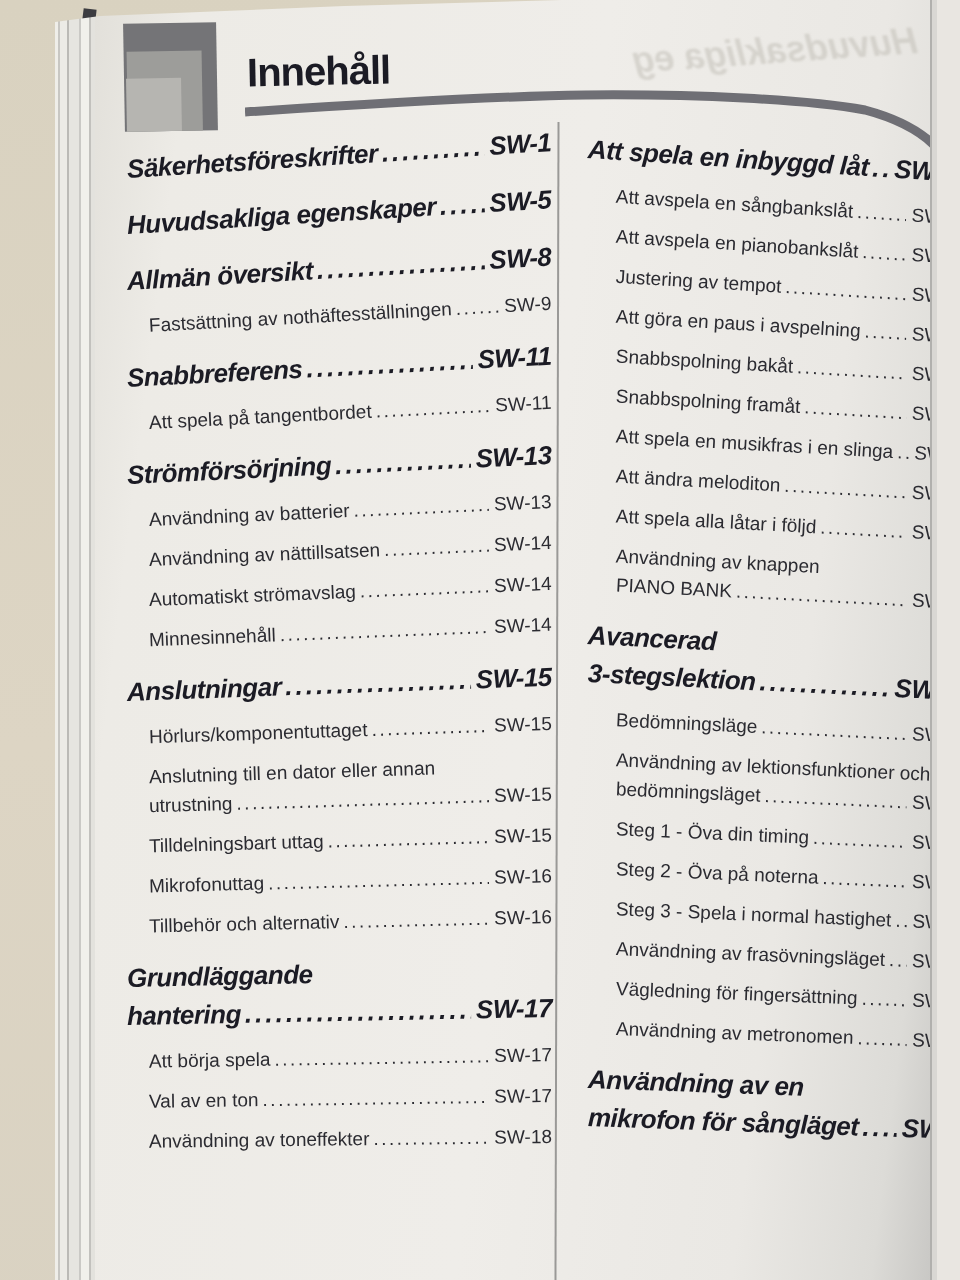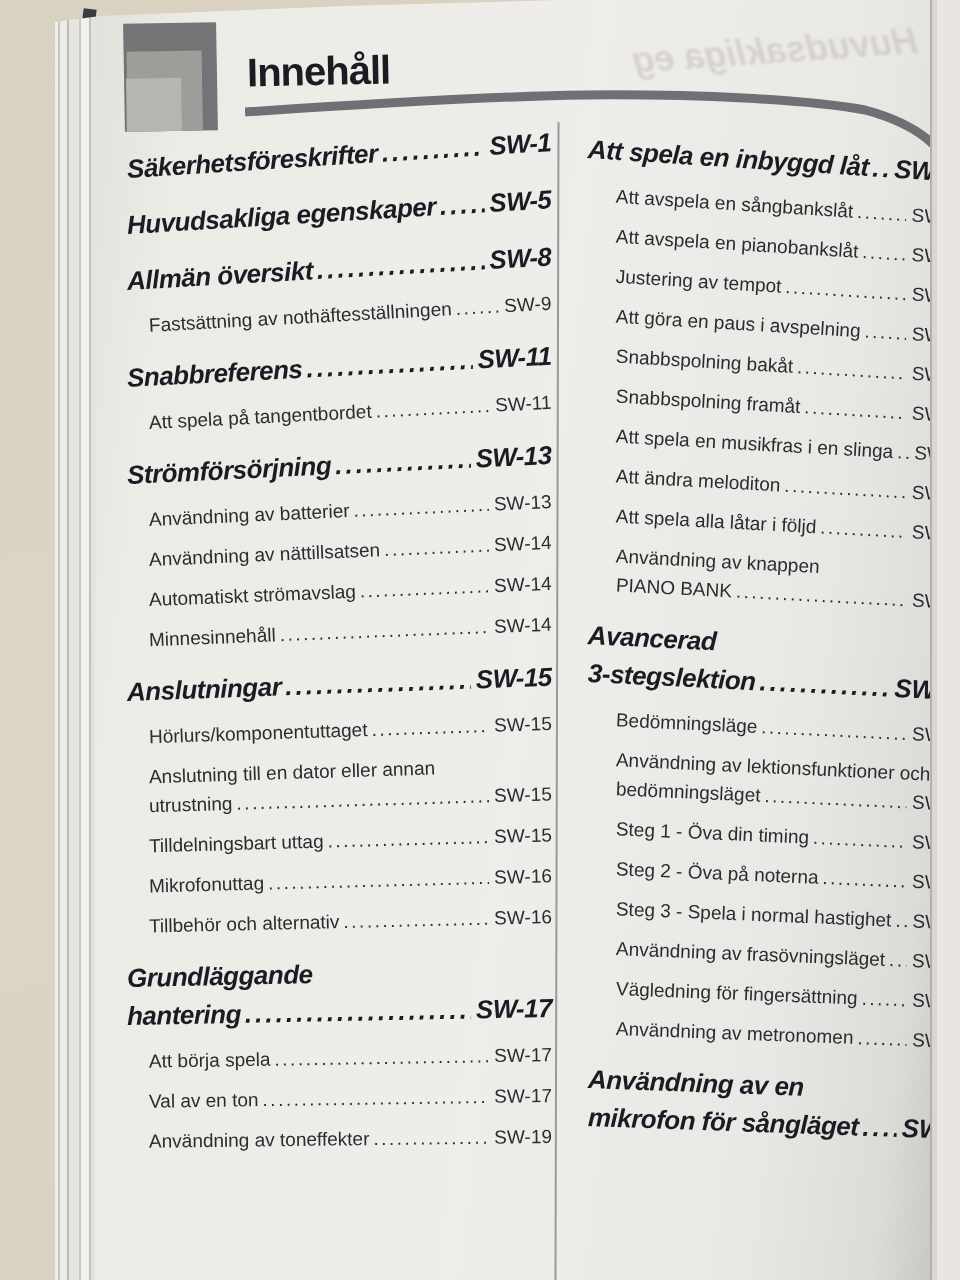--- a/index.html
+++ b/index.html
@@ -195,21 +195,21 @@
               <span class="pg">SW-17</span>
             </div>
             <div class="toc-row item-row" style="transform: rotate(-0.8deg);">
               <span class="t">Val av en ton</span>
               <span class="leader"></span>
               <span class="pg">SW-17</span>
             </div>
             <div class="toc-row item-row" style="transform: rotate(-0.68deg);">
               <span class="t">Användning av toneffekter</span>
               <span class="leader"></span>
-              <span class="pg">SW-19</span>
+              <span class="pg">SW-18</span>
             </div>
           </section>
         </div>
       <div class="col col-right" id="col-right">
           <section class="toc-section">
             <div class="toc-row h1-row" style="transform: rotate(3.7deg);">
               <span class="t">Att spela en inbyggd låt</span>
               <span class="leader"></span>
               <span class="pg">SW-</span>
             </div>

